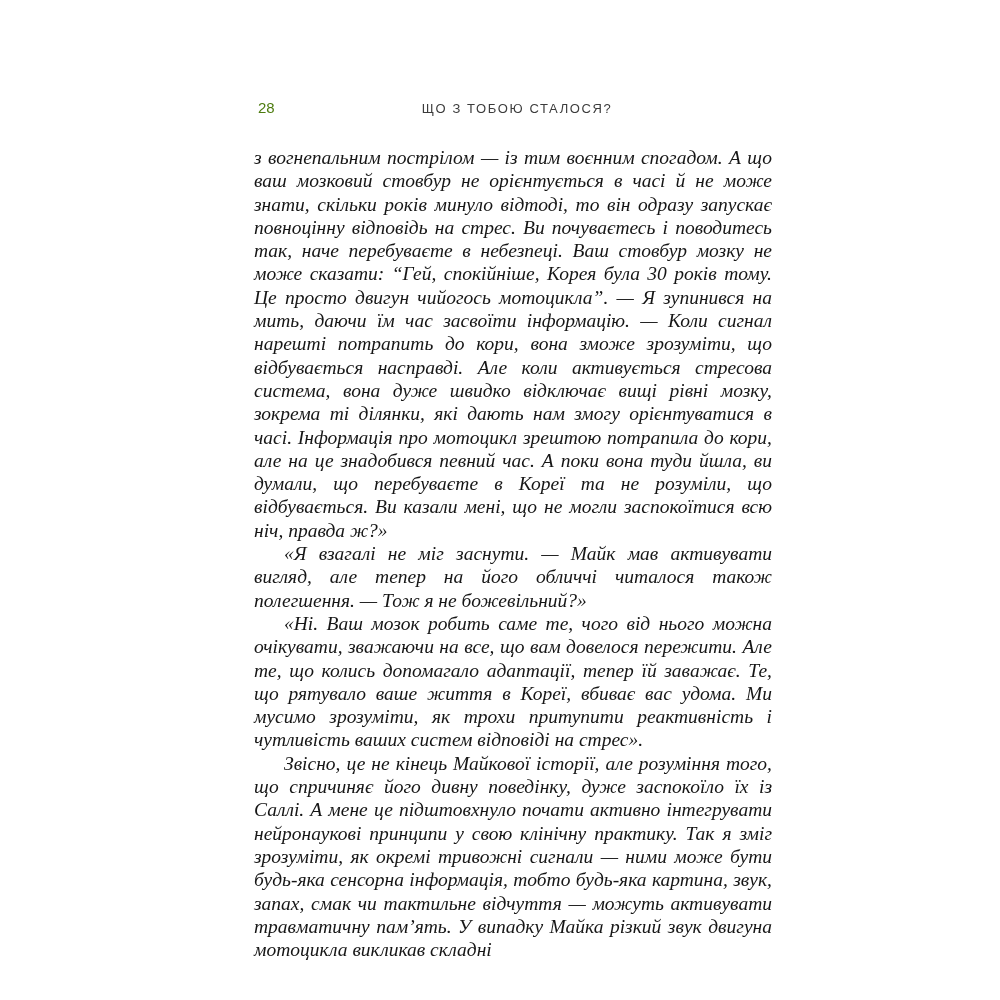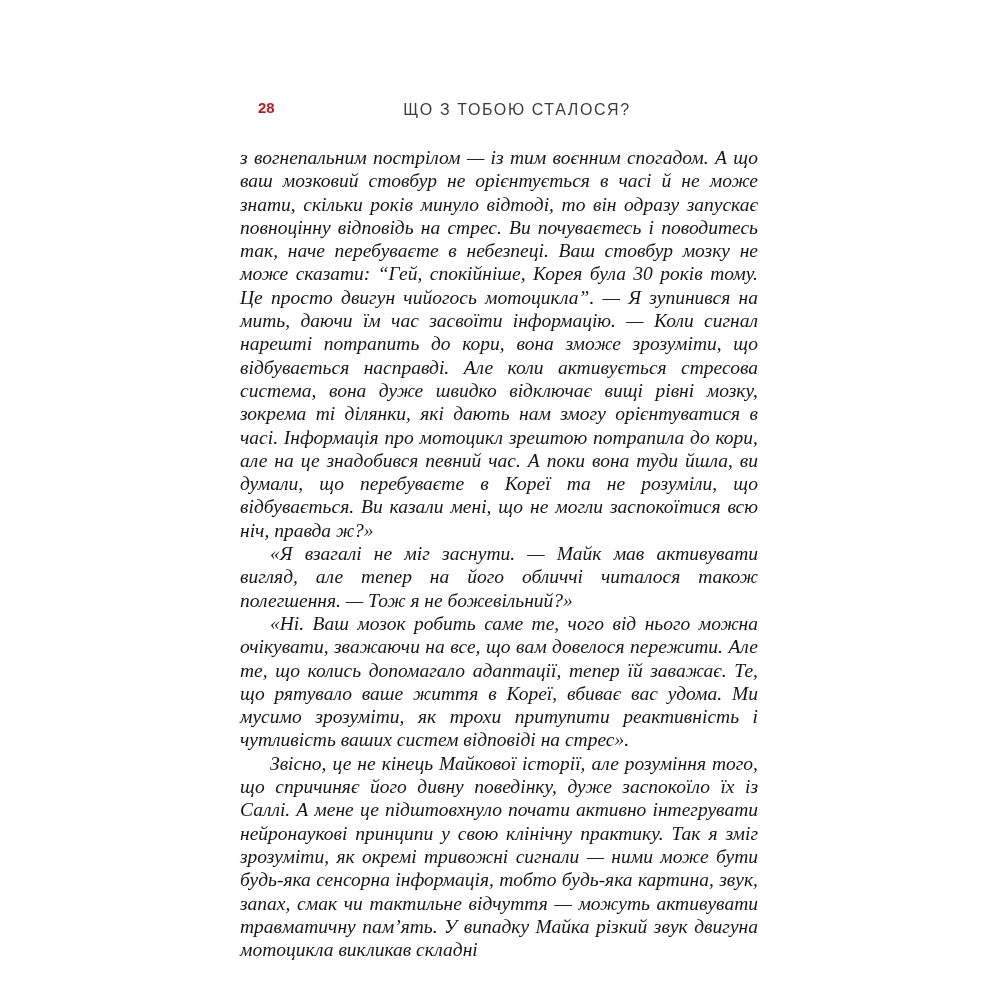--- a/index.html
+++ b/index.html
@@ -19,39 +19,39 @@
     top: 99px;
     left: 258px;
     width: 518px;
     height: 20px;
   }
   .page-number {
     position: absolute;
     left: 0;
     top: 0;
     font-family: "Liberation Sans", sans-serif;
-    font-weight: bold;
+    font-weight: normal;
     font-size: 15px;
-    color: #b91c1c;
+    color: #4d7c0f;
   }
   .running-title {
     position: absolute;
     left: 0;
     right: 0;
     top: 2px;
     text-align: center;
     font-family: "Liberation Sans", sans-serif;
-    font-size: 16px;
+    font-size: 13px;
     letter-spacing: 1.6px;
     color: #3c3c3c;
   }
   .body-text {
     position: absolute;
     top: 146px;
-    left: 240px;
+    left: 254px;
     width: 518px;
     font-family: "Liberation Serif", serif;
     font-style: italic;
     font-size: 19.5px;
     line-height: 23.3px;
     color: #161616;
     text-align: justify;
   }
   .body-text p {
     margin: 0;

